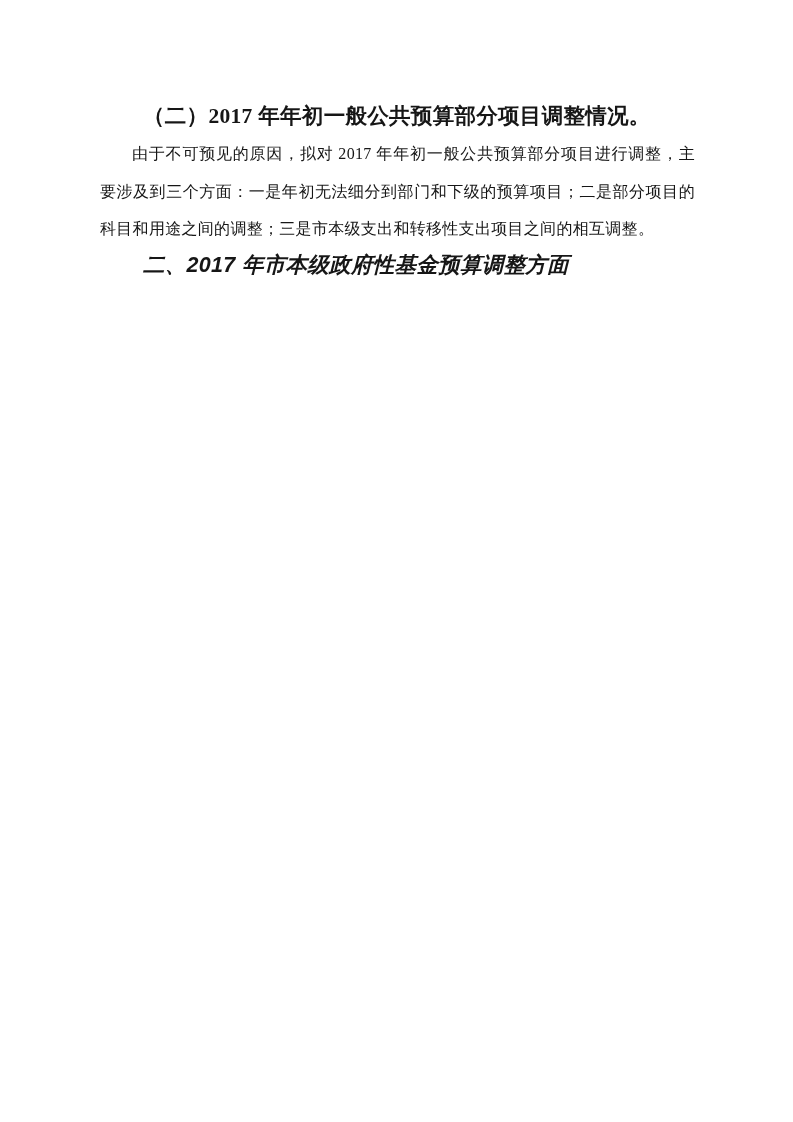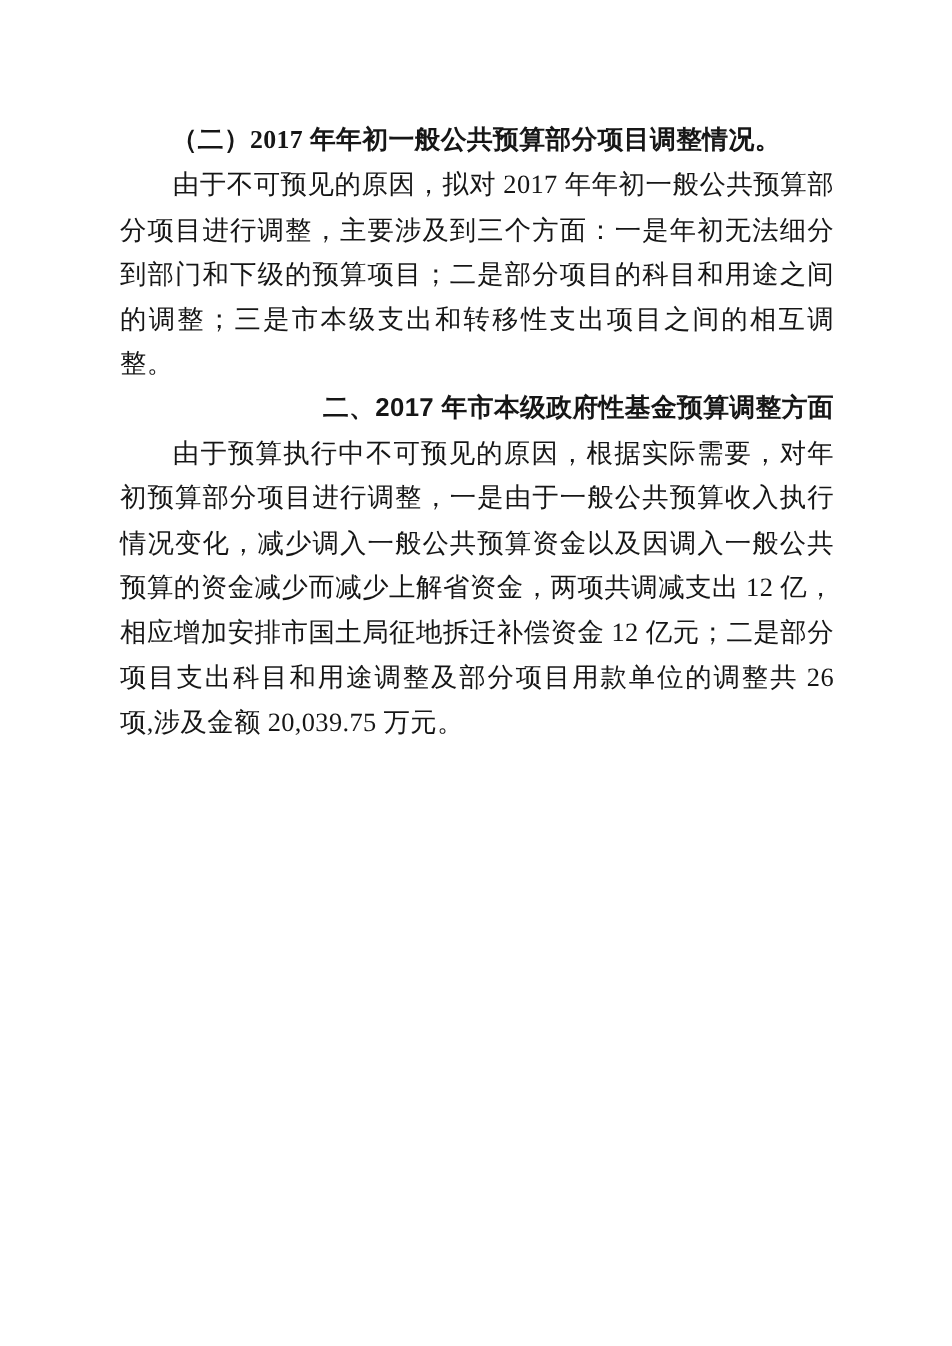--- a/index.html
+++ b/index.html
@@ -17,36 +17,37 @@
     color: #161616;
   }
   .content {
     position: absolute;
     left: 100px;
     top: 98px;
     width: 595px;
   }
   .content p.body {
     margin: 0;
-    font-size: 22px;
+    font-size: 16px;
     line-height: 37.3px;
     text-align: justify;
     text-justify: inter-character;
     text-indent: 2em;
     letter-spacing: 0.3px;
   }
   .content h2.hd-sans {
     margin: 0;
     font-family: "Liberation Sans", "DejaVu Sans", sans-serif;
     font-size: 21.5px;
     font-weight: bold;
     line-height: 37.3px;
     text-indent: 2em;
-    text-align: right;
+    text-align: left;
     letter-spacing: 0.3px;
+    font-style: italic;
   }
   .content h3.hd-serif {
     margin: 0;
     font-family: "Liberation Serif", "DejaVu Serif", serif;
     font-size: 21.5px;
     font-weight: bold;
     line-height: 37.3px;
     text-indent: 2em;
     text-align: left;
     letter-spacing: 0.3px;
@@ -71,18 +72,17 @@
     <h3 class="hd-serif">（二）2017 年年初一般公共预算部分项目调整情况。</h3>
 
     <p class="body">由于不可预见的原因，拟对 2017 年年初一般公共预算部分项目进行调整，主要涉及到三个方面：一是年初无法细分到部门和下级的预算项目；二是部分项目的科目和用途之间的调整；三是市本级支出和转移性支出项目之间的相互调整。</p>
 
 
     <h2 class="hd-sans">二、2017 年市本级政府性基金预算调整方面</h2>
 
 
 
 
-    <p class="body">由于预算执行中不可预见的原因，根据实际需要，对年初预算部分项目进行调整，一是由于一般公共预算收入执行情况变化，减少调入一般公共预算资金以及因调入一般公共预算的资金减少而减少上解省资金，两项共调减支出 12 亿，相应增加安排市国土局征地拆迁补偿资金 12 亿元；二是部分项目支出科目和用途调整及部分项目用款单位的调整共 26 项,涉及金额 20,039.75 万元。</p>
 
   </div>
 
   <div class="page-number">2</div>
 </div>
 
 </body></html>

